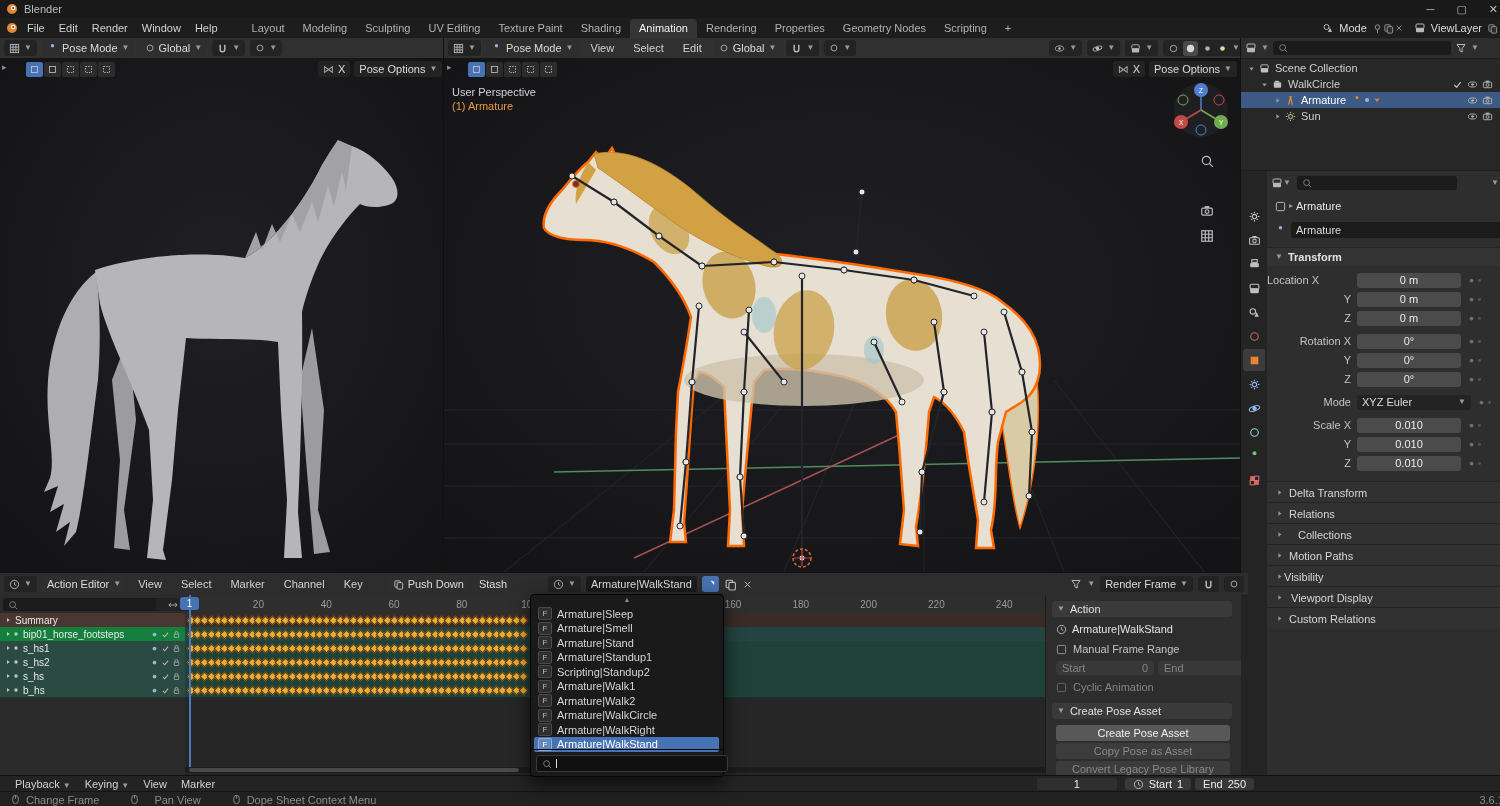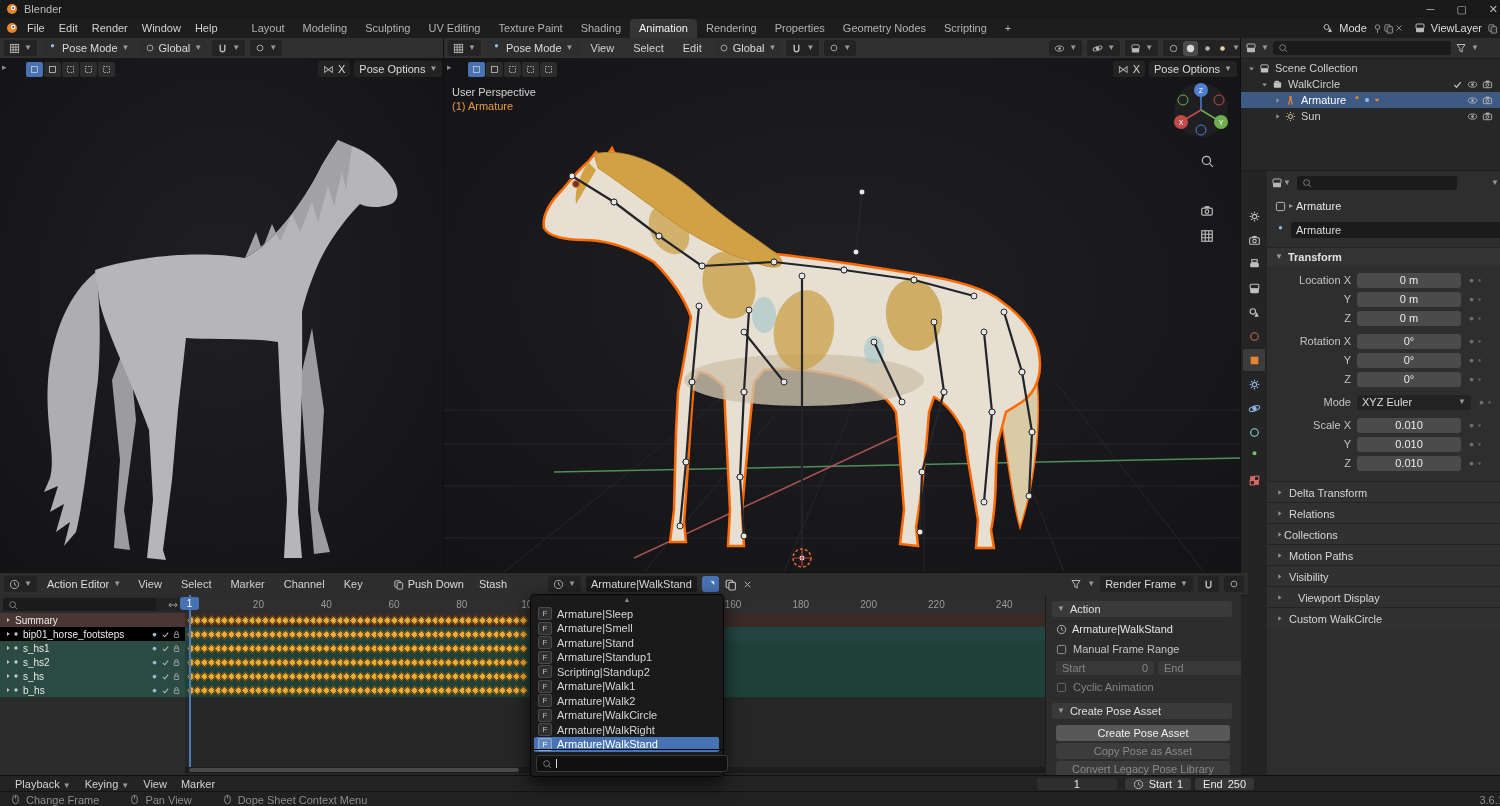--- a/index.html
+++ b/index.html
@@ -832,21 +832,21 @@
                 <path d="M2.8 11 #8fb7e83.2 7.5 4.5 6 6 6 #8fb7e87.5 6 8.8 7.5 9.2 11 Z" fill="#8fb7e8"></path>
               </svg>
             </span>
             <span class="tfld" style="flex:1;height:16px;margin-left:5px">Armature</span>
           </div>
           <div style="position: absolute; left: 0px; top: 76px; width: 234px; height: 18px; display: flex; align-items: center; padding: 0px 8px; background: rgb(51, 51, 51); border-top: 1px solid rgb(36, 36, 36);">
             <span class="caret">▼</span>
             <span style="margin-left:5px;color:#e2e2e2;font-weight:bold">Transform</span>
           </div>
           <div style="position: absolute; left: 0px; top: 100px; width: 234px; height: 18px; display: flex; align-items: center;">
-            <span style="width:84px;text-align:right;color:#c4c4c4;padding-right:6px">Location X</span>
+            <span style="width:84px;color:#c4c4c4;padding-right:6px">Location X</span>
             <span class="fld" style="width:104px;height:15px;">0 m</span>
             <span style="width:6px"></span>
             <span class="icon" style="width:9px;height:9px">
               <svg width="9" height="9" viewBox="0 0 12 12">
                 <circle cx="6" cy="6" r="2.5" fill="#6f6f6f"></circle>
               </svg>
             </span>
             <span class="icon" style="width:7px;height:7px">
               <svg width="7" height="7" viewBox="0 0 12 12">
                 <circle cx="6" cy="6" r="2.5" fill="#565656"></circle>
@@ -1003,53 +1003,53 @@
               </svg>
             </span>
             <span style="margin-left:5px;color:#d6d6d6">Relations</span>
           </div>
           <div style="position: absolute; left: 0px; top: 352px; width: 234px; height: 21px; display: flex; align-items: center; padding: 0px 8px; border-top: 1px solid rgb(36, 36, 36); background: rgb(49, 49, 49);">
             <span class="icon" style="width:9px;height:9px">
               <svg width="9" height="9" viewBox="0 0 12 12">
                 <path d="M4.5 3 L8.5 6 L4.5 9 Z" fill="#9a9a9a"></path>
               </svg>
             </span>
-            <span style="margin-left:0;color:#d6d6d6">Collections</span>
+            <span style="margin-left:14px;color:#d6d6d6">Collections</span>
           </div>
           <div style="position: absolute; left: 0px; top: 373px; width: 234px; height: 21px; display: flex; align-items: center; padding: 0px 8px; border-top: 1px solid rgb(36, 36, 36); background: rgb(49, 49, 49);">
             <span class="icon" style="width:9px;height:9px">
               <svg width="9" height="9" viewBox="0 0 12 12">
                 <path d="M4.5 3 L8.5 6 L4.5 9 Z" fill="#9a9a9a"></path>
               </svg>
             </span>
             <span style="margin-left:5px;color:#d6d6d6">Motion Paths</span>
           </div>
           <div style="position: absolute; left: 0px; top: 394px; width: 234px; height: 21px; display: flex; align-items: center; padding: 0px 8px; border-top: 1px solid rgb(36, 36, 36); background: rgb(49, 49, 49);">
             <span class="icon" style="width:9px;height:9px">
               <svg width="9" height="9" viewBox="0 0 12 12">
                 <path d="M4.5 3 L8.5 6 L4.5 9 Z" fill="#9a9a9a"></path>
               </svg>
             </span>
-            <span style="margin-left:5px;color:#d6d6d6">Visibility</span>
+            <span style="color:#d6d6d6">Visibility</span>
           </div>
           <div style="position: absolute; left: 0px; top: 415px; width: 234px; height: 21px; display: flex; align-items: center; padding: 0px 8px; border-top: 1px solid rgb(36, 36, 36); background: rgb(49, 49, 49);">
             <span class="icon" style="width:9px;height:9px">
               <svg width="9" height="9" viewBox="0 0 12 12">
                 <path d="M4.5 3 L8.5 6 L4.5 9 Z" fill="#9a9a9a"></path>
               </svg>
             </span>
-            <span style="margin-left:14px;color:#d6d6d6">Viewport Display</span>
+            <span style="margin-left:7px;color:#d6d6d6">Viewport Display</span>
           </div>
           <div style="position: absolute; left: 0px; top: 436px; width: 234px; height: 21px; display: flex; align-items: center; padding: 0px 8px; border-top: 1px solid rgb(36, 36, 36); background: rgb(49, 49, 49);">
             <span class="icon" style="width:9px;height:9px">
               <svg width="9" height="9" viewBox="0 0 12 12">
                 <path d="M4.5 3 L8.5 6 L4.5 9 Z" fill="#9a9a9a"></path>
               </svg>
             </span>
-            <span style="margin-left:5px;color:#d6d6d6">Custom WalkCircle</span>
+            <span style="margin-left:5px;color:#d6d6d6">Custom Relations</span>
           </div>
         </div>
     </div>
   </div>
 
   <div id="dope" class="abs" style="left:0;top:572px;width:1240px;height:203px;background:#262626;border-top:1px solid #101010">
     <div id="dope-header" class="abs bar" style="left:0;top:0;width:1240px;height:22px;background:#2d2d2d;border-bottom:1px solid #1c1c1c;padding:0 4px;gap:5px">
         <span class="chip dark">
           <span class="icon" style="width:11px;height:11px">
             <svg width="11" height="11" viewBox="0 0 12 12">
@@ -1219,21 +1219,21 @@
         <div class="key" style="position: absolute; left: 465.48px; top: 44px;"></div>
         <div class="key" style="position: absolute; left: 472.26px; top: 44px;"></div>
         <div class="key" style="position: absolute; left: 479.04px; top: 44px;"></div>
         <div class="key" style="position: absolute; left: 485.82px; top: 44px;"></div>
         <div class="key" style="position: absolute; left: 492.6px; top: 44px;"></div>
         <div class="key" style="position: absolute; left: 499.38px; top: 44px;"></div>
         <div class="key" style="position: absolute; left: 506.16px; top: 44px;"></div>
         <div class="key" style="position: absolute; left: 512.94px; top: 44px;"></div>
         <div class="key" style="position: absolute; left: 519.72px; top: 44px;"></div>
         <div style="position: absolute; left: 185px; top: 54px; width: 860px; height: 14px; background: rgb(35, 68, 64); border-bottom: 1px solid rgba(0, 0, 0, 0.25);"></div>
-        <div style="position: absolute; left: 0px; top: 54px; width: 185px; height: 14px; display: flex; align-items: center; background: #000000; border-bottom: 1px solid rgba(0, 0, 0, 0.25);">
+        <div style="position: absolute; left: 0px; top: 54px; width: 185px; height: 14px; display: flex; align-items: center; background: #15803d; border-bottom: 1px solid rgba(0, 0, 0, 0.25);">
           <span style="width:4px"></span>
           <span class="icon" style="width:8px;height:8px">
             <svg width="8" height="8" viewBox="0 0 12 12">
               <path d="M4.5 3 L8.5 6 L4.5 9 Z" fill="#c8c8c8"></path>
             </svg>
           </span>
           <span class="icon" style="width:8px;height:8px">
             <svg width="8" height="8" viewBox="0 0 12 12">
               <circle cx="6" cy="6" r="2.5" fill="#c8c8c8"></circle>
             </svg>
@@ -1790,21 +1790,21 @@
     <span id="status-items" class="bar" style="gap:30px">
         <span class="bar" style="gap:5px">
           <span class="icon" style="width:11px;height:11px">
             <svg width="11" height="11" viewBox="0 0 12 12">
               <rect x="3" y="1.5" width="6" height="9" rx="3" fill="none" stroke="#8d8d8d"></rect>
               <line x1="6" y1="1.5" x2="6" y2="5" stroke="#8d8d8d"></line>
             </svg>
           </span>
           <span>Change Frame</span>
         </span>
-        <span class="bar" style="gap:5px">
+        <span class="bar" style="gap:14px">
           <span class="icon" style="width:11px;height:11px">
             <svg width="11" height="11" viewBox="0 0 12 12">
               <rect x="3" y="1.5" width="6" height="9" rx="3" fill="none" stroke="#8d8d8d"></rect>
               <line x1="6" y1="1.5" x2="6" y2="5" stroke="#8d8d8d"></line>
             </svg>
           </span>
           <span>Pan View</span>
         </span>
         <span class="bar" style="gap:5px">
           <span class="icon" style="width:11px;height:11px">

